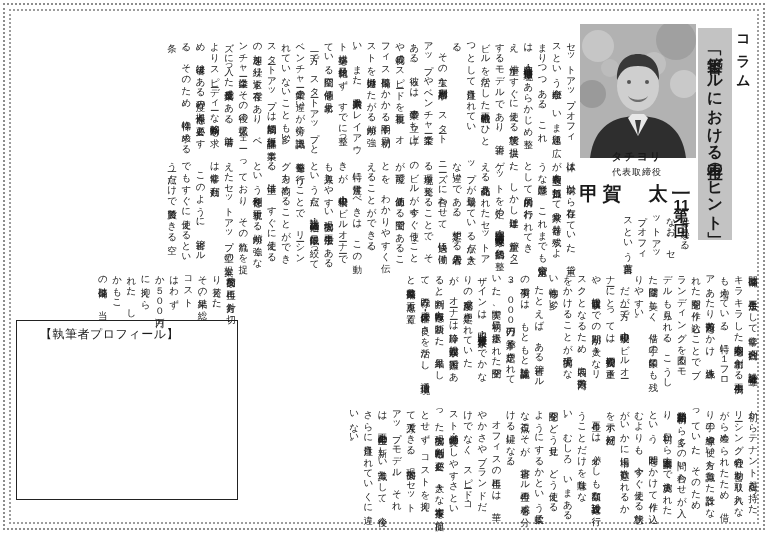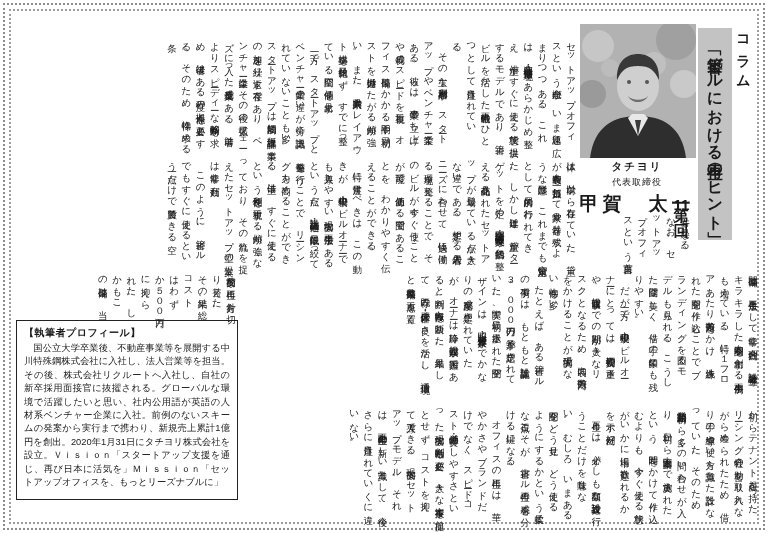--- a/index.html
+++ b/index.html
@@ -20,37 +20,37 @@
           background:#c3c3c3;writing-mode:vertical-rl;
           font-family:"Liberation Sans","DejaVu Sans",sans-serif;
           font-weight:bold;font-size:15.5px;letter-spacing:0;line-height:34px;
           display:flex;align-items:center;justify-content:center;}
   .edition{position:absolute;left:671px;top:196px;writing-mode:vertical-rl;
           font-family:"Liberation Sans","DejaVu Sans",sans-serif;
           font-weight:bold;font-size:15px;letter-spacing:1px;}
   .tcy{text-combine-upright:all;}
 
   .photo{position:absolute;left:580px;top:24px;width:116px;height:134px;overflow:hidden;}
-  .caption{position:absolute;left:578px;top:160px;width:118px;text-align:center;
+  .caption{position:absolute;left:578px;top:150px;width:118px;text-align:center;
           font-family:"Liberation Sans","DejaVu Sans",sans-serif;}
   .cap-company{font-weight:bold;font-size:10.5px;letter-spacing:2px;margin:0;}
   .cap-role{font-size:9px;letter-spacing:1px;margin:2px 0 0 0;font-weight:normal;}
   .cap-name{font-weight:bold;font-size:19px;letter-spacing:4px;margin:2px 0 0 0;}
 
   .dan-a{left:22px;top:36px;width:556px;height:114px;}
   .dan-b-right{left:582px;top:210px;width:110px;height:54px;}
   .dan-b{left:22px;top:155px;width:556px;height:110px;}
   .dan-c{left:242px;top:269px;width:518px;height:114px;}
   .dan-c-left{left:26px;top:269px;width:212px;height:45px;}
   .dan-d{left:242px;top:404px;width:518px;height:112px;}
 
   .profile-box{position:absolute;left:16px;top:320px;width:222px;height:180px;
           border:1px solid #222;padding:5px 7px;box-sizing:border-box;
           font-family:"Liberation Sans","DejaVu Sans",sans-serif;}
-  .profile-box h3{margin:0 0 2px 0;font-size:10px;font-weight:bold;letter-spacing:0.5px;}
+  .profile-box h3{margin:0 0 2px 16px;font-size:12px;font-weight:normal;letter-spacing:0.5px;}
   .profile-box p{margin:0;font-size:9.3px;line-height:13.4px;text-indent:1em;
           text-align:justify;letter-spacing:0;}
 </style>
 </head>
 <body>
 
 <div class="page">
 
   <div class="frame-outer"></div>
   <div class="frame-inner"></div>
@@ -112,16 +112,15 @@
   </div>
 
   <div class="vtext dan-d">
     <p>初からテナント起点を持ったリーシング会社の助言を取り入れながら進められたため、借り手の導線や使い方を意識した設計となっていた。そのため、営業開始初日から多くの問い合わせが入り、初日から内覧案内まで実施されたという。時間をかけて作り込むよりも、今すぐ使える状態がいかに市場に歓迎されるかを示す好例だ。</p>
     <p>　再生とは、必ずしも高額な設計投資を行うことだけを意味しない。むしろ、いまある空間をどう見せ、どう使えるようにするかという柔軟な視点こそが、築古ビル再生の成否を分ける鍵になる。</p>
     <p>　オフィスの再生には、華やかさやブランドだけでなく、スピード・コスト感覚・実行のしやすさといった現実的な判断軸も必要だ。大きな資本投下を前提とせず、コストを抑えて導入できる、現実的なセットアップモデル。それは、不動産再生の新しい常識として、今後さらに注目されていくに違いない。</p>
   </div>
 
   <div class="profile-box">
     <h3>【執筆者プロフィール】</h3>
-    <p>国公立大学卒業後、不動産事業等を展開する中川特殊鋼株式会社に入社し、法人営業等を担当。その後、株式会社リクルートへ入社し、自社の新卒採用面接官に抜擢される。グローバルな環境で活躍したいと思い、社内公用語が英語の人材系ベンチャー企業に入社。前例のないスキームの発案から実行まで携わり、新規売上累計1億円を創出。2020年1月31日にタチヨリ株式会社を設立。Ｖｉｓｉｏｎ「スタートアップ支援を通じ、再び日本に活気を」Ｍｉｓｓｉｏｎ「セットアップオフィスを、もっとリーズナブルに」</p>
   </div>
 
 </div>
 
 </body></html>

